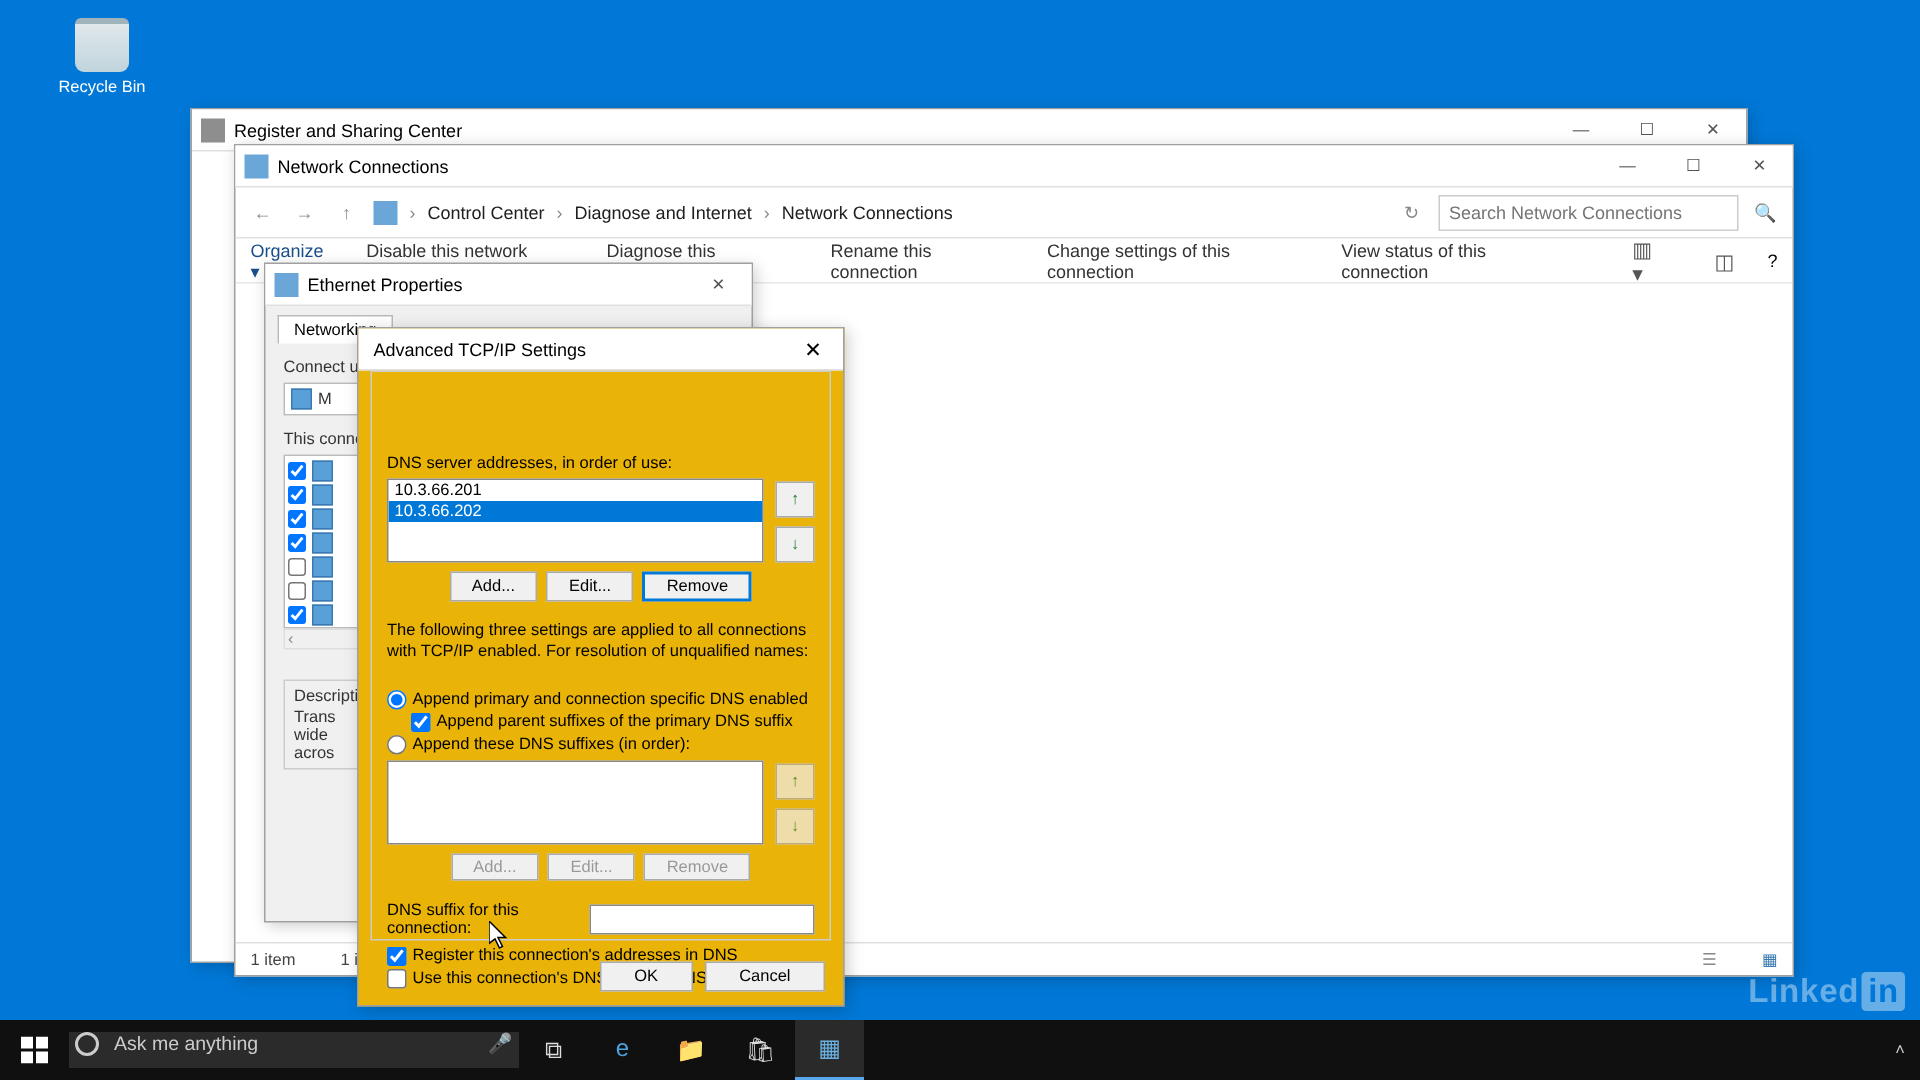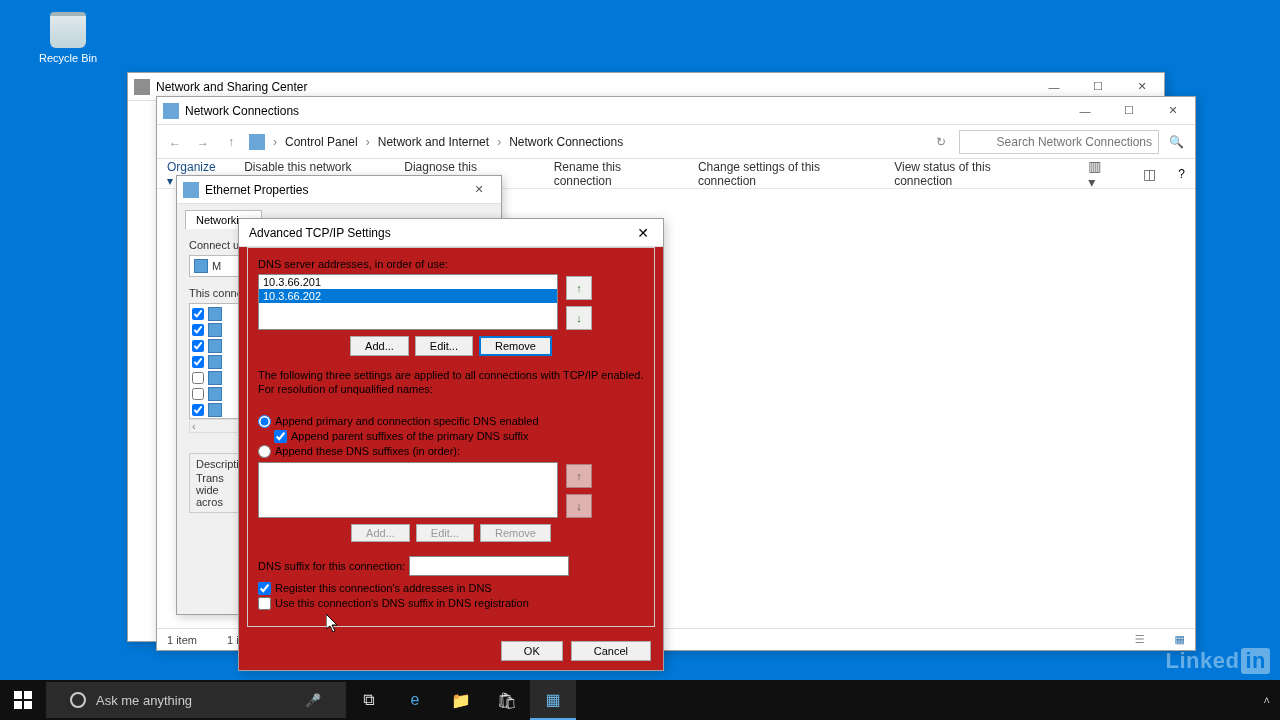--- a/index.html
+++ b/index.html
@@ -13,28 +13,28 @@
 .win { position: absolute; background: white; border: 1px solid #a0a0a0; box-shadow: 2px 2px 10px rgba(0,0,0,0.2); }
 .titlebar { height: 28px; display: flex; align-items: center; padding: 0 0 0 6px; background: #fff; font-size: 12px; border-bottom: 1px solid #e0e0e0; }
 .titlebar .title-icon { width: 16px; height: 16px; margin-right: 6px; background: #8e8e8e; }
 .titlebar .spacer { flex: 1; }
 .win-btn { width: 44px; height: 28px; display: flex; align-items: center; justify-content: center; font-size: 11px; color: #555; }
 
 
 .win1 { left: 127px; top: 72px; width: 1038px; height: 570px; }
 .win2 { left: 156px; top: 96px; width: 1040px; height: 555px; }
 .win3 { left: 176px; top: 175px; width: 326px; height: 440px; background: #f0f0f0; }
-.win4 { left: 238px; top: 218px; width: 426px; height: 453px; background: #b91c1c; }
+.win4 { left: 238px; top: 218px; width: 325px; height: 453px; background: #eab308; }
 
 
 .addrbar { display:flex; align-items:center; height:34px; padding: 0 8px; border-bottom:1px solid #e0e0e0; font-size:12px; gap:8px; }
 .addrbar .nav-arrow { width:20px; height:20px; display:flex; align-items:center; justify-content:center; color:#888; }
 .addrbar .crumb { color:#202020; }
 .addrbar .sep { color:#888; }
-.addrbar input.search { margin-left:auto; height:24px; width:200px; border:1px solid #ccc; padding:0 6px; font-size:12px; color:#888;text-align:right; }
+.addrbar input.search { margin-left:auto; height:24px; width:200px; border:1px solid #ccc; padding:0 6px; font-size:12px; color:#888; }
 
 .toolbar { display:flex; align-items:center; height:30px; padding:0 10px; font-size:12px; gap:22px; border-bottom:1px solid #e8e8e8; }
 .toolbar .org { color:#1a4e8a; }
 .toolbar .act { color:#333; }
 
 
 .win3 .titlebar { background:#fff; }
 .win3 .tab { display:inline-block; padding:3px 10px; font-size:11px; background:#fff; border:1px solid #bbb; border-bottom:none; margin:6px 0 0 8px; }
 .win3 .body { padding:10px 12px; font-size:11px; color:#333; }
 .win3 .checklist { background:white; border:1px solid #bbb; height:116px; margin-top:4px; overflow:hidden; padding:2px; }
@@ -42,21 +42,21 @@
 .win3 .chkrow input { width:12px; height:12px; }
 .win3 .icon-sq { width:14px; height:14px; background:#5aa0d8; border:1px solid #3a7ab0; }
 
 
 .win4 .titlebar { height:28px; font-size:12px; padding-left:10px; }
 .win4 .close4 { width:40px; height:28px; display:flex; align-items:center; justify-content:center; font-size:14px; }
 .win4 .tabs { display:flex; gap:0; padding: 6px 8px 0; font-size:11px; }
 .win4 .tab4 { padding:3px 12px 4px; border:1px solid #ccc; background:#f4f4f4; position:relative; top:1px; }
 .win4 .tab4.active { background:#fff; border-bottom:1px solid #fff; }
 .win4 .pane { border:1px solid #ccc; margin: 0 8px 8px; padding:10px; font-size:11px; height:380px; }
-.win4 .label { margin-bottom:4px; }
+.win4 .label { margin-bottom:4px;margin-top:45px; }
 .win4 .listbox { width:300px; height:56px; background:white; border:1px solid #888; font-size:11px; overflow:hidden; }
 .win4 .listrow { padding:1px 4px; }
 .win4 .listrow.sel { background:#0078d7; color:white; }
 .win4 .list-wrap { display:flex; align-items:flex-start; gap:8px; }
 .win4 .arrow-btn { width:26px; height:24px; border:1px solid #aaa; background:#f0f0f0; display:flex; align-items:center; justify-content:center; color:#2a7a2a; font-size:11px; }
 .win4 .arrow-col { display:flex; flex-direction:column; gap:6px; margin-top:2px; }
 .win4 .btnrow { display:flex; gap:6px; justify-content:center; margin-top:6px; }
 .win4 button { font-size:11px; padding:2px 14px; background:#f0f0f0; border:1px solid #aaa; }
 .win4 button.default { border:2px solid #0078d7; }
 .win4 button:disabled { color:#999; }
@@ -66,21 +66,21 @@
 .win4 input[type=text].suffix { width:160px; height:20px; border:1px solid #888; font-size:11px; padding:0 3px; }
 .win4 .footer { display:flex; justify-content:flex-end; gap:8px; padding:6px 12px 10px; }
 .win4 .footer button { padding:3px 22px; }
 
 
 .statusbar { position:absolute; left:0; right:0; bottom:0; height:22px; border-top:1px solid #e0e0e0; display:flex; align-items:center; padding:0 10px; font-size:11px; color:#444; gap:30px; }
 
 
 .taskbar { position:absolute; left:0; right:0; bottom:0; height:40px; background:#101010; display:flex; align-items:center; }
 .taskbar .start { width:46px; height:40px; display:flex; align-items:center; justify-content:center; color:white; }
-.taskbar .search { flex:0 0 300px; height:36px; background:#2b2b2b; display:flex; align-items:center; padding:0 24px; color:#ccc; font-size:13px; gap:10px; }
+.taskbar .search { flex:0 0 300px; height:24px; background:#2b2b2b; display:flex; align-items:flex-start; padding:0 4px; color:#ccc; font-size:13px; gap:10px; }
 .taskbar .search .circle { width:16px; height:16px; border:2px solid #ccc; border-radius:50%; }
 .taskbar .tbicon { width:46px; height:40px; display:flex; align-items:center; justify-content:center; color:#ddd; font-size:16px; }
 .taskbar .tbicon.active { border-bottom:2px solid #57a8ee; background:#2a2a2a; }
 .tray { margin-left:auto; display:flex; align-items:center; gap:10px; padding-right:10px; color:#ccc; font-size:11px; }
 
 
 .linkedin { position:absolute; right:10px; bottom:46px; color:rgba(255,255,255,0.4); font-size:22px; font-weight:700; letter-spacing:0.5px;text-align:center; }
 .linkedin .in { display:inline-block; background:rgba(255,255,255,0.4); color:#0178d7; padding:0 4px; border-radius:3px; margin-left:2px; }
 
 
@@ -90,21 +90,21 @@
 <body>
 
 <div class="desktop-icon">
   <div class="bin"></div>
   <div>Recycle Bin</div>
 </div>
 
 <div class="win win1">
   <div class="titlebar">
     <div class="title-icon"></div>
-    <span>Network and Sharing Center</span>
+    <span>Register and Sharing Center</span>
     <div class="spacer"></div>
     <div class="win-btn">—</div>
     <div class="win-btn">☐</div>
     <div class="win-btn close">✕</div>
   </div>
 </div>
 
 <div class="win win2">
   <div class="titlebar">
     <div class="title-icon" style="background:#6aa6d8"></div>
@@ -113,23 +113,23 @@
     <div class="win-btn">—</div>
     <div class="win-btn">☐</div>
     <div class="win-btn close">✕</div>
   </div>
   <div class="addrbar">
     <div class="nav-arrow">←</div>
     <div class="nav-arrow">→</div>
     <div class="nav-arrow">↑</div>
     <div class="title-icon" style="background:#6aa6d8;width:16px;height:16px;"></div>
     <span class="sep">›</span>
-    <span class="crumb">Control Panel</span>
+    <span class="crumb">Control Center</span>
     <span class="sep">›</span>
-    <span class="crumb">Network and Internet</span>
+    <span class="crumb">Diagnose and Internet</span>
     <span class="sep">›</span>
     <span class="crumb">Network Connections</span>
     <div style="flex:1"></div>
     <div class="nav-arrow">↻</div>
     <input class="search" placeholder="Search Network Connections" style="">
     <div class="nav-arrow">🔍</div>
   </div>
   <div class="toolbar">
     <span class="org"><span>Organize</span> ▾</span>
     <span class="act">Disable this network device</span>

